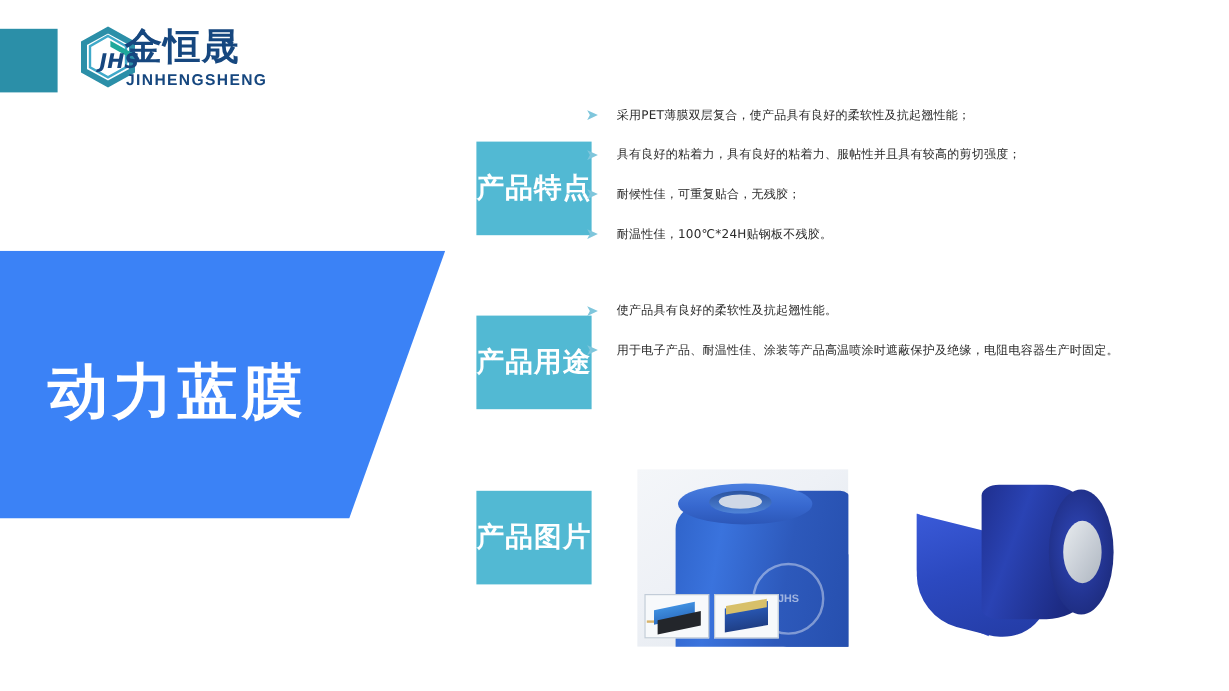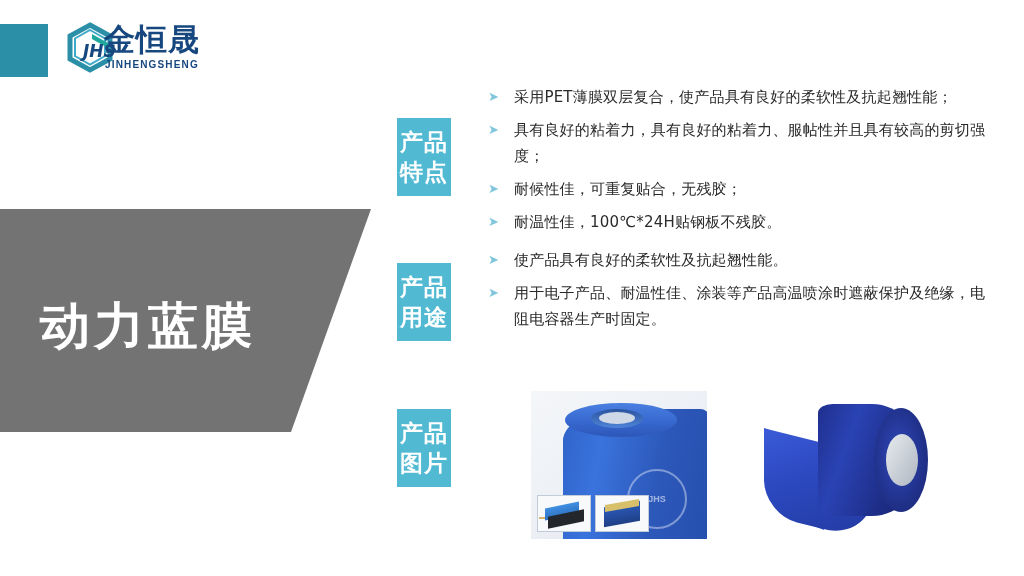--- a/index.html
+++ b/index.html
@@ -44,59 +44,59 @@
     font-weight: bold;
     color: #16477F;
     letter-spacing: 1px;
     line-height: 34px;
     white-space: nowrap;
     font-family: "DejaVu Sans", sans-serif;
   }
   #logo-en {
     position: absolute;
     left: 1px; top: 37px;
-    font-size: 10px;
+    font-size: 13px;
     font-weight: bold;
     color: #16477F;
     letter-spacing: 1.15px;
     white-space: nowrap;
   }
 
   
   #title-banner {
     position: absolute;
     left: 0; top: 205px;
     width: 380px; height: 230px;
-    background: #737373;
+    background: #3b82f6;
     clip-path: polygon(0 4px, 371px 4px, 291px 227px, 0 227px);
   }
   #title-banner-text {
     position: absolute;
     left: 40px; top: 92px;
     font-size: 50px;
     font-weight: bold;
     color: #ffffff;
     letter-spacing: 4px;
     line-height: 58px;
     white-space: nowrap;
     font-family: "DejaVu Sans", sans-serif;
   }
 
   
   .section-chip {
     position: absolute;
-    width: 54px; height: 78px;
+    width: 96px; height: 78px;
     background: #52B9D3;
     color: #ffffff;
     font-size: 23px;
     font-weight: bold;
     line-height: 30px;
     letter-spacing: 1px;
     display: flex;
-    flex-direction: column;
+    flex-direction: row;
     align-items: center;
     justify-content: center;
     text-align: center;
     font-family: "DejaVu Sans", sans-serif;
   }
   #chip-features { left: 397px; top: 118px; }
   #chip-uses     { left: 397px; top: 263px; }
   #chip-images   { left: 397px; top: 409px; }
 
   
@@ -116,21 +116,21 @@
   .bullet-arrow {
     flex: 0 0 auto;
     width: 26px;
     font-size: 13px;
     line-height: 26px;
     color: #7FC6DC;
     text-align: left;
   }
   .bullet-text {
     flex: 1 1 auto;
-    font-size: 15px;
+    font-size: 10px;
     line-height: 26px;
     color: #2A2A2A;
     letter-spacing: 0.2px;
   }
 
   
   #product-image-roll {
     position: absolute;
     left: 531px; top: 391px;
     width: 176px; height: 148px;

